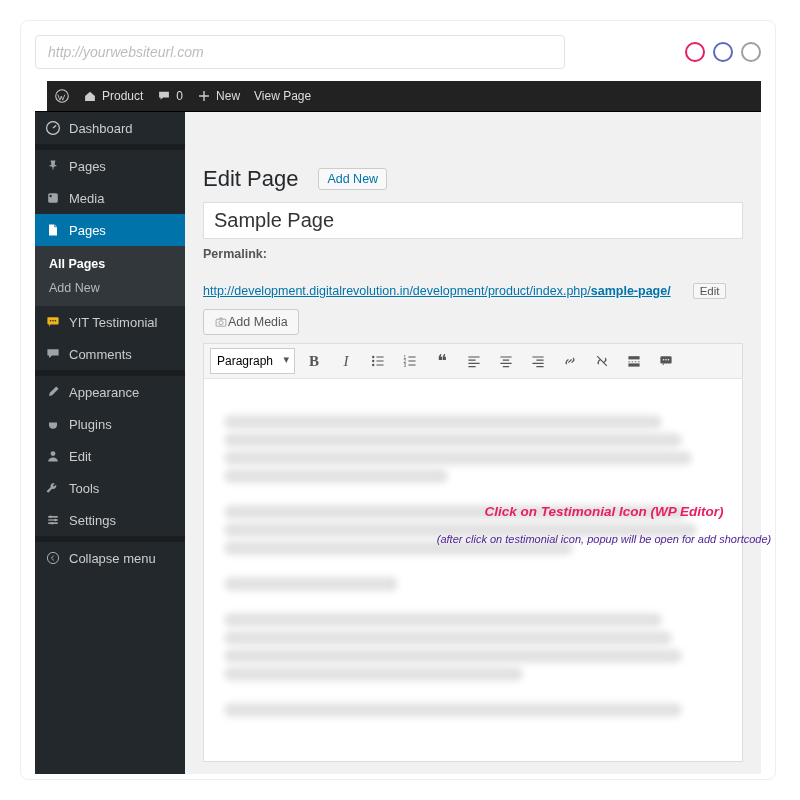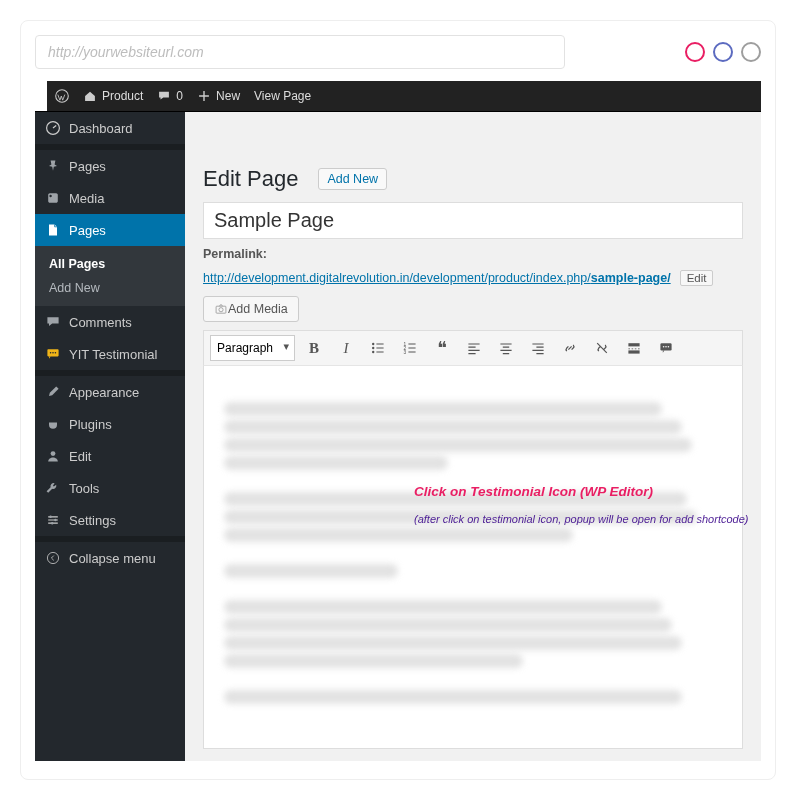--- a/index.html
+++ b/index.html
@@ -29,38 +29,38 @@
   .sb-sep { height:6px; background:#1a1e21; }
   .sb-icon{ width:16px; height:16px; fill:#9ea3a8; flex:none; }
   .sb-item.active .sb-icon{ fill:#fff; }
   .sb-item.yit .sb-icon{ fill:#f0b418; }
   
   .main { flex:1; background:#f1f1f1; padding:12px 18px; min-width:0; }
   .page-title-row { display:flex; align-items:center; gap:20px; margin-bottom:10px;margin-top:42px; }
   .page-title { font-size:22px; font-weight:400; color:#23282d; }
   .btn { background:#f9f9f9; border:1px solid #ccc; border-radius:3px; padding:3px 8px; font-size:12.5px; color:#0073aa; cursor:pointer; }
   .title-input { width:100%; font-size:20px; padding:6px 10px; border:1px solid #ddd; background:#fff; color:#333; }
-  .permalink { font-size:12.5px; color:#555; margin:8px 0 10px; display:flex; align-items:center; gap:9px; flex-wrap:wrap; }
+  .permalink { font-size:12.5px; color:#555; margin:8px 0 10px; display:flex; align-items:center; gap:22px; flex-wrap:wrap; }
   .permalink a{ color:#0073aa; text-decoration:underline; }
   .permalink .slug{ font-weight:600; }
   .small-btn{ border:1px solid #ccc; background:#f7f7f7; padding:1px 6px; font-size:11.5px; cursor:pointer; color:#555; border-radius:2px; }
   .add-media-btn{ display:inline-flex; align-items:center; border:1px solid #ccc; background:#f7f7f7; padding:5px 10px; font-size:12.5px; border-radius:3px; cursor:pointer; color:#555; margin-bottom:8px;}
   
   .ed-toolbar{ background:#f5f5f5; border:1px solid #ddd; border-bottom:none; padding:4px 6px; display:flex; align-items:center; gap:6px; }
   .format-select{ height:26px; border:1px solid #ccc; background:#fff; font-size:12px; padding:0 20px 0 6px; cursor:pointer; appearance:none; position:relative; }
   .select-wrap{ position:relative; display:inline-block; }
   .select-wrap::after{ content:"▾"; position:absolute; right:6px; top:5px; font-size:11px; color:#555; pointer-events:none; }
   .tb-btn{ width:26px; height:26px; display:flex; align-items:center; justify-content:center; color:#555; cursor:pointer; border-radius:2px; }
   .tb-btn svg{ width:16px; height:16px; fill:#555; }
   .editor-body{ border:1px solid #ddd; border-top:1px solid #e5e5e5; background:#fff; padding:22px 20px; min-height:380px; position:relative; }
   
   .blurline{ height:14px; background:#cfcfcf; border-radius:7px; margin:4px 0; filter:blur(3px); opacity:.6; }
   .para{ margin:14px 0 22px; }
   
-  .annot{ position:absolute; left:210px; top:118px; width:380px; text-align:left; pointer-events:none; }
+  .annot{ position:absolute; left:210px; top:125px; width:380px; text-align:center; pointer-events:none; }
   .annot .t1{ color:#e91e63; font-style:italic; font-weight:600; font-size:13.5px; }
   .annot .t2{ font-style:italic; color:#4c1d95; font-size:11px; margin-top:14px; }
 </style>
 </head>
 <body>
 
 <div class="stage">
   <div class="card">
 
     <div class="browser-row">
@@ -128,35 +128,35 @@
             <svg class="sb-icon" viewBox="0 0 20 20">
                 <path d="M5 3h7l3 3v11H5z" fill="#fff"></path>
                 <path d="M12 3v3h3" fill="none" stroke="#0073aa"></path>
               </svg>
             <span>Pages</span>
           </div>
           <div class="sb-sub">
             <div class="sub active">All Pages</div>
             <div class="sub">Add New</div>
           </div>
-          <div class="sb-item">
-            <svg class="sb-icon" viewBox="0 0 20 20">
-                <path d="M3 4h14v8H9l-4 3v-3H3z"></path>
-              </svg>
-            <span>Comments</span>
-          </div>
           <div class="sb-item yit">
             <svg class="sb-icon" viewBox="0 0 20 20">
                 <rect x="3" y="4" width="14" height="9" rx="1" fill="#f0b418"></rect>
                 <path d="M7 13l-2 3v-3z" fill="#f0b418"></path>
                 <circle cx="7" cy="8.5" r="1" fill="#23282d"></circle>
                 <circle cx="10" cy="8.5" r="1" fill="#23282d"></circle>
                 <circle cx="13" cy="8.5" r="1" fill="#23282d"></circle>
               </svg>
             <span>YIT Testimonial</span>
+          </div>
+          <div class="sb-item">
+            <svg class="sb-icon" viewBox="0 0 20 20">
+                <path d="M3 4h14v8H9l-4 3v-3H3z"></path>
+              </svg>
+            <span>Comments</span>
           </div>
           <div class="sb-sep"></div>
           <div class="sb-item">
             <svg class="sb-icon" viewBox="0 0 20 20">
                 <path d="M14 3l3 3-8 8-4 1 1-4z"></path>
               </svg>
             <span>Appearance</span>
           </div>
           <div class="sb-item">
             <svg class="sb-icon" viewBox="0 0 20 20">

